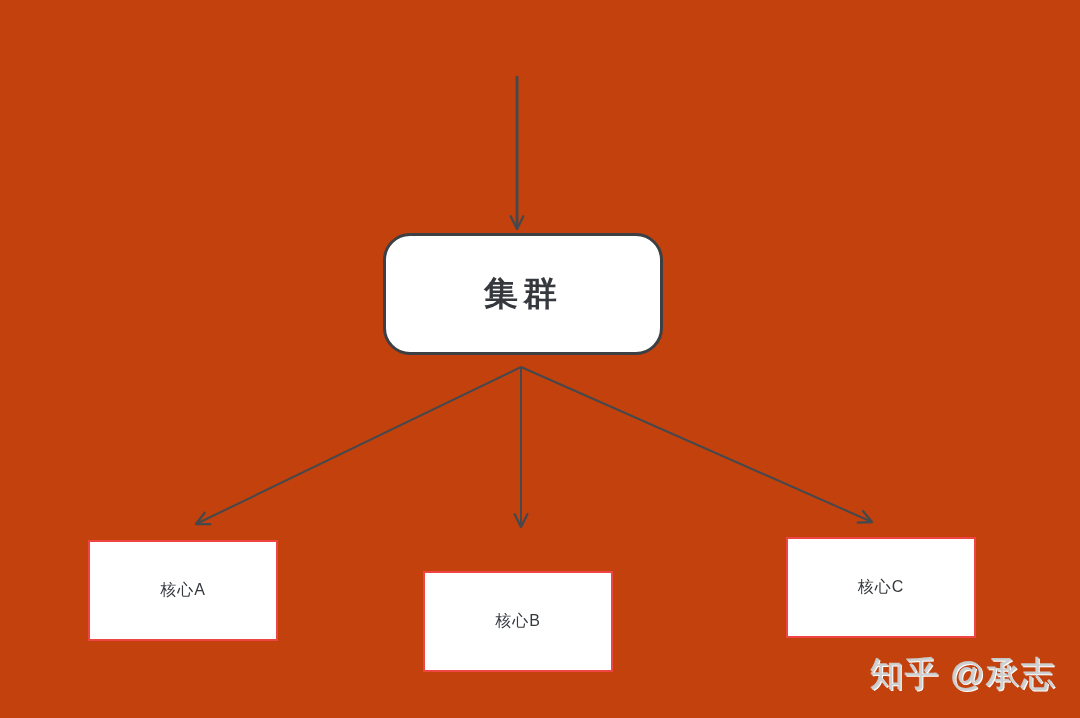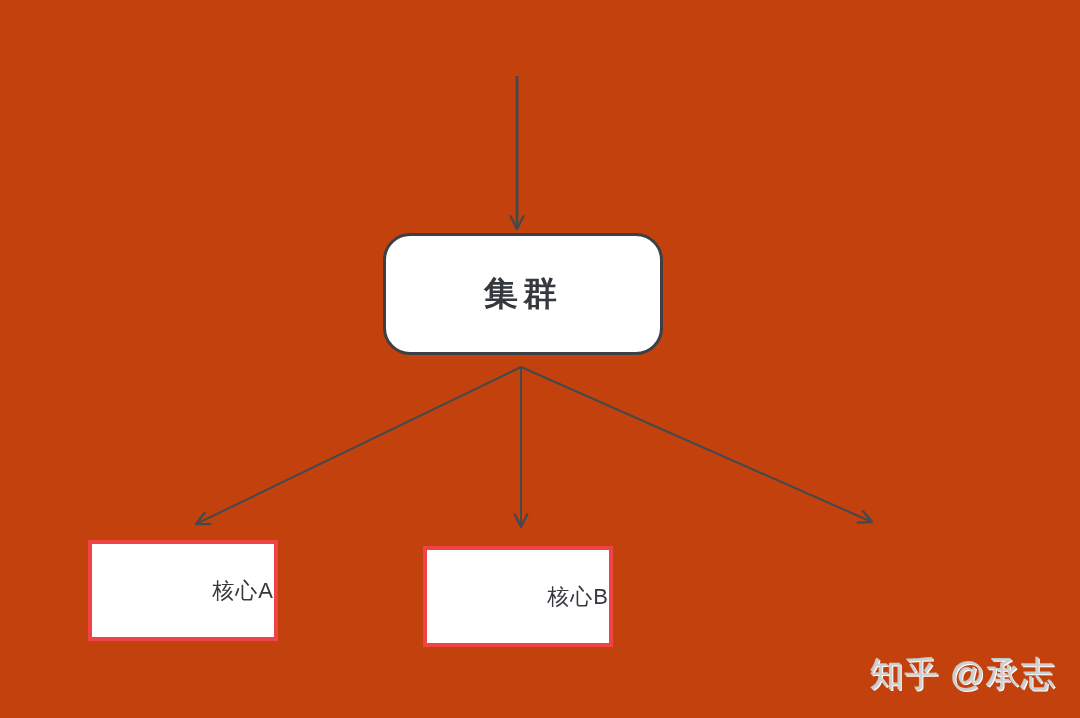--- a/index.html
+++ b/index.html
@@ -38,27 +38,26 @@
     height: 122px;
     border: 3px solid #3c4045;
     border-radius: 27px;
     font-size: 34px;
     font-weight: 700;
     letter-spacing: 5px;
   }
   .node-core {
     width: 190px;
     height: 101px;
-    border: 4px solid #ef4444;
-    font-size: 22px;
+    border: 2px solid #ef4444;
+    font-size: 16px;
     letter-spacing: 1px;
-    justify-content: flex-end;
   }
   #node-core-a { left: 88px;  top: 540px; }
-  #node-core-b { left: 423px; top: 546px; }
+  #node-core-b { left: 423px; top: 571px; }
   #node-core-c { left: 786px; top: 537px; }
   .node-label {
     white-space: nowrap;
   }
   #watermark {
     position: absolute;
     right: 24px;
     bottom: 20px;
     font-size: 34px;
     letter-spacing: 1px;
@@ -93,16 +92,19 @@
   </div>
 
   <div class="node node-core" id="node-core-a">
     <span class="node-label">核心A</span>
   </div>
 
   <div class="node node-core" id="node-core-b">
     <span class="node-label">核心B</span>
   </div>
 
+  <div class="node node-core" id="node-core-c">
+    <span class="node-label">核心C</span>
+  </div>
 
   <div id="watermark">知乎 @承志</div>
 
 </div>
 
 </body></html>

